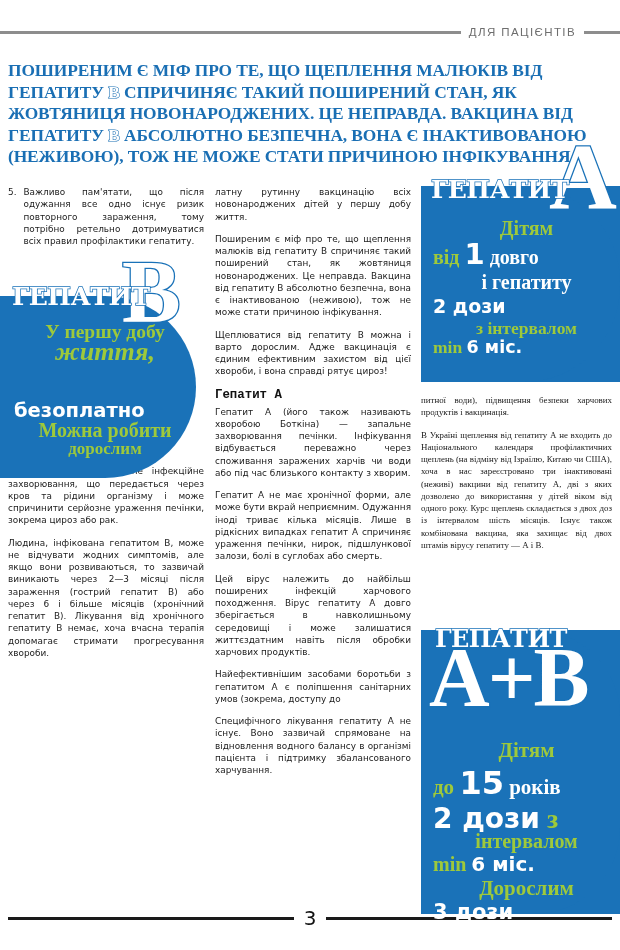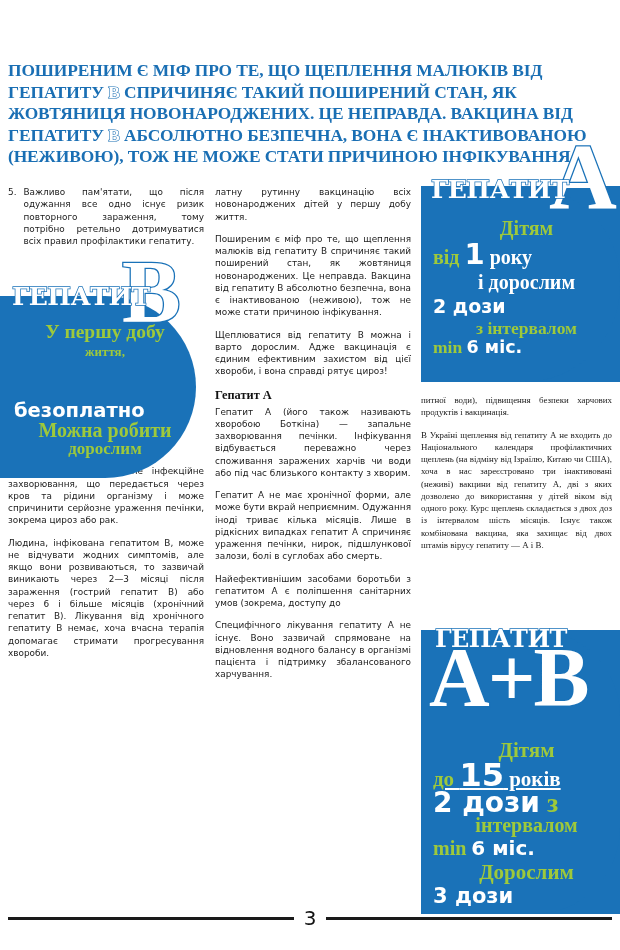--- a/index.html
+++ b/index.html
@@ -44,21 +44,21 @@
     -webkit-text-stroke:1.1px #1a6fb4;
     paint-order:stroke fill;
     font-weight:bold;
   }
 
   
   .col{position:absolute;top:186px;font-size:8.9px;line-height:12.25px;}
   .col p{margin:0 0 10px 0;text-align:justify;}
   .col h3{
     margin:0 0 4px 0;font-size:12.4px;line-height:14px;
-    font-family:Liberation Serif, serif;font-weight:bold;color:#111;
+    font-family:Liberation Mono, monospace;font-weight:bold;color:#111;
     text-align:left;
   }
   .col-left{left:8px;width:196px;}
   .col-mid{left:215px;width:196px;}
   .col-right{left:421px;width:191px;font-family:Liberation Serif, serif;}
 
   
   .numitem{display:flex;gap:7px;align-items:flex-start;margin-bottom:8px;}
   .numitem .num{font-size:8.9px;line-height:12.25px;flex:0 0 auto;}
   .numitem .txt{text-align:justify;flex:1;}
@@ -101,21 +101,21 @@
   
   #hepb{left:0;top:296px;width:196px;height:182px;}
   #hepb .shape{
     background:#1a72b8;
     border-radius:0 96px 96px 0;
   }
   #hepb .wordmark{left:12px;top:-14px;font-size:25px;}
   #hepb .bigletter{left:122px;top:-40px;font-size:88px;}
   #hepb .content{padding:26px 0 0 14px;}
   #hepb .l1{font-size:19.5px;line-height:20px;}
-  #hepb .l2{font-size:13px;line-height:20px;}
+  #hepb .l2{font-size:26px;line-height:20px;font-style:italic;}
   #hepb .l3{font-size:19.5px;line-height:30px;}
   #hepb .l3 .big{font-size:30px;}
   #hepb .l4{font-size:19.5px;line-height:21px;margin-top:38px;}
   #hepb .l5{font-size:20px;line-height:18.5px;}
   #hepb .l6{font-size:17px;line-height:18.5px;}
 
   
   #hepa{left:421px;top:186px;width:199px;height:196px;}
   #hepa .shape{
     background:#1a72b8;
@@ -143,21 +143,21 @@
     border-radius:0 0 0 0;
   }
   #hepab .shape::after{
     content:"";position:absolute;right:0;top:0;bottom:0;width:86px;
     background:#1a72b8;border-radius:0 92px 92px 0;
   }
   #hepab .wordmark{left:14px;top:-6px;font-size:24px;}
   #hepab .bigletter{left:8px;top:14px;font-size:84px;letter-spacing:-2px;}
   #hepab .content{padding:108px 0 0 12px;}
   #hepab .l1{font-size:21px;line-height:25px;}
-  #hepab .l2{font-size:21px;line-height:24px;text-decoration:underline;}
+  #hepab .l2{font-size:21px;line-height:40px;}
   #hepab .l2 .big{font-size:32px;}
   #hepab .l3{font-size:28px;line-height:23px;}
   #hepab .l4{font-size:20px;line-height:23px;}
   #hepab .l5{font-size:20px;line-height:23px;}
   #hepab .l6{font-size:21px;line-height:24px;}
   #hepab .l7{font-size:21px;line-height:24px;}
 
   
   .footer{
     position:absolute;left:8px;bottom:22px;width:604px;
@@ -168,20 +168,25 @@
   .pageno{
     font-family:"DejaVu Sans",sans-serif;font-size:20px;font-weight:normal;
     color:#111;line-height:1;
   }
 </style>
 </head>
 <body>
 
 <div class="page">
 
+  <div class="header">
+    <span class="hrule long"></span>
+    <span class="header-title">ДЛЯ ПАЦІЄНТІВ</span>
+    <span class="hrule short"></span>
+  </div>
 
   <div class="headline">
     <span>ПОШИРЕНИМ Є МІФ ПРО ТЕ, ЩО ЩЕПЛЕННЯ МАЛЮКІВ ВІД ГЕПАТИТУ </span><span class="out">B</span><span> СПРИЧИНЯЄ ТАКИЙ ПОШИРЕНИЙ СТАН, ЯК ЖОВТЯНИЦЯ НОВОНАРОДЖЕНИХ. ЦЕ НЕПРАВДА. ВАКЦИНА ВІД ГЕПАТИТУ </span><span class="out">B</span><span> АБСОЛЮТНО БЕЗПЕЧНА, ВОНА Є ІНАКТИВОВАНОЮ (НЕЖИВОЮ), ТОЖ НЕ МОЖЕ СТАТИ ПРИЧИНОЮ ІНФІКУВАННЯ.</span>
   </div>
 
   <div class="col col-left">
     <div class="numitem">
       <span class="num">5.</span>
       <span class="txt">Важливо пам'ятати, що після одужання все одно існує ризик повторного зараження, тому потрібно ретельно дотримуватися всіх правил профілактики гепатиту.</span>
     </div>
@@ -193,20 +198,21 @@
     <p>Людина, інфікована гепатитом В, може не відчувати жодних симптомів, але якщо вони розвиваються, то зазвичай виникають через 2—3 місяці після зараження (гострий гепатит В) або через 6 і більше місяців (хронічний гепатит В). Лікування від хронічного гепатиту В немає, хоча вчасна терапія допомагає стримати прогресування хвороби.</p>
   </div>
 
   <div class="col col-mid">
     <p>латну рутинну вакцинацію всіх новонароджених дітей у першу добу життя.</p>
     <p>Поширеним є міф про те, що щеплення малюків від гепатиту В спричиняє такий поширений стан, як жовтяниця новонароджених. Це неправда. Вакцина від гепатиту В абсолютно безпечна, вона є інактивованою (неживою), тож не може стати причиною інфікування.</p>
     <p>Щеплюватися від гепатиту В можна і варто дорослим. Адже вакцинація є єдиним ефективним захистом від цієї хвороби, і вона справді рятує цироз!</p>
     <h3>Гепатит А</h3>
     <p>Гепатит А (його також називають хворобою Боткіна) — запальне захворювання печінки. Інфікування відбувається переважно через споживання заражених харчів чи води або під час близького контакту з хворим.</p>
     <p>Гепатит А не має хронічної форми, але може бути вкрай неприємним. Одужання іноді триває кілька місяців. Лише в рідкісних випадках гепатит А спричиняє ураження печінки, нирок, підшлункової залози, болі в суглобах або смерть.</p>
+    <p>Цей вірус належить до найбільш поширених інфекцій харчового походження. Вірус гепатиту А довго зберігається в навколишньому середовищі і може залишатися життєздатним навіть після обробки харчових продуктів.</p>
     <p>Найефективнішим засобами боротьби з гепатитом А є поліпшення санітарних умов (зокрема, доступу до</p>
     <p>Специфічного лікування гепатиту А не існує. Воно зазвичай спрямоване на відновлення водного балансу в організмі пацієнта і підтримку збалансованого харчування.</p>
   </div>
 
   <div class="col col-right">
 
     <div style="height:208px"></div>
     <p>питної води), підвищення безпеки харчових продуктів і вакцинація.</p>
     <p>В Україні щеплення від гепатиту А не входить до Національного календаря профілактичних щеплень (на відміну від Ізраїлю, Китаю чи США), хоча в нас зареєстровано три інактивовані (неживі) вакцини від гепатиту А, дві з яких дозволено до використання у дітей віком від одного року. Курс щеплень складається з двох доз із інтервалом шість місяців. Існує також комбінована вакцина, яка захищає від двох штамів вірусу гепатиту — А і В.</p>
   </div>
@@ -223,22 +229,22 @@
       <span class="ln l6 grn serif">дорослим</span>
     </div>
   </div>
 
   <div class="info" id="hepa">
     <div class="shape"></div>
     <div class="bigletter">A</div>
     <div class="wordmark">ГЕПАТИТ</div>
     <div class="content">
       <span class="ln l1 grn serif">Дітям</span>
-      <span class="ln l2"><span class="grn serif">від </span><span class="wht sans big">1</span><span class="wht serif"> року</span></span>
-      <span class="ln l3 wht serif">і дорослим</span>
+      <span class="ln l2"><span class="grn serif">від </span><span class="wht sans big">1</span><span class="wht serif"> довго</span></span>
+      <span class="ln l3 wht serif">і гепатиту</span>
       <span class="ln l4 wht sans">2 дози</span>
       <span class="ln l5 grn serif">з інтервалом</span>
       <span class="ln l6"><span class="grn serif">min </span><span class="wht sans">6 міс.</span></span>
     </div>
   </div>
 
   <div class="info" id="hepab">
     <div class="shape"></div>
     <div class="bigletter">A+B</div>
     <div class="wordmark">ГЕПАТИТ</div>

